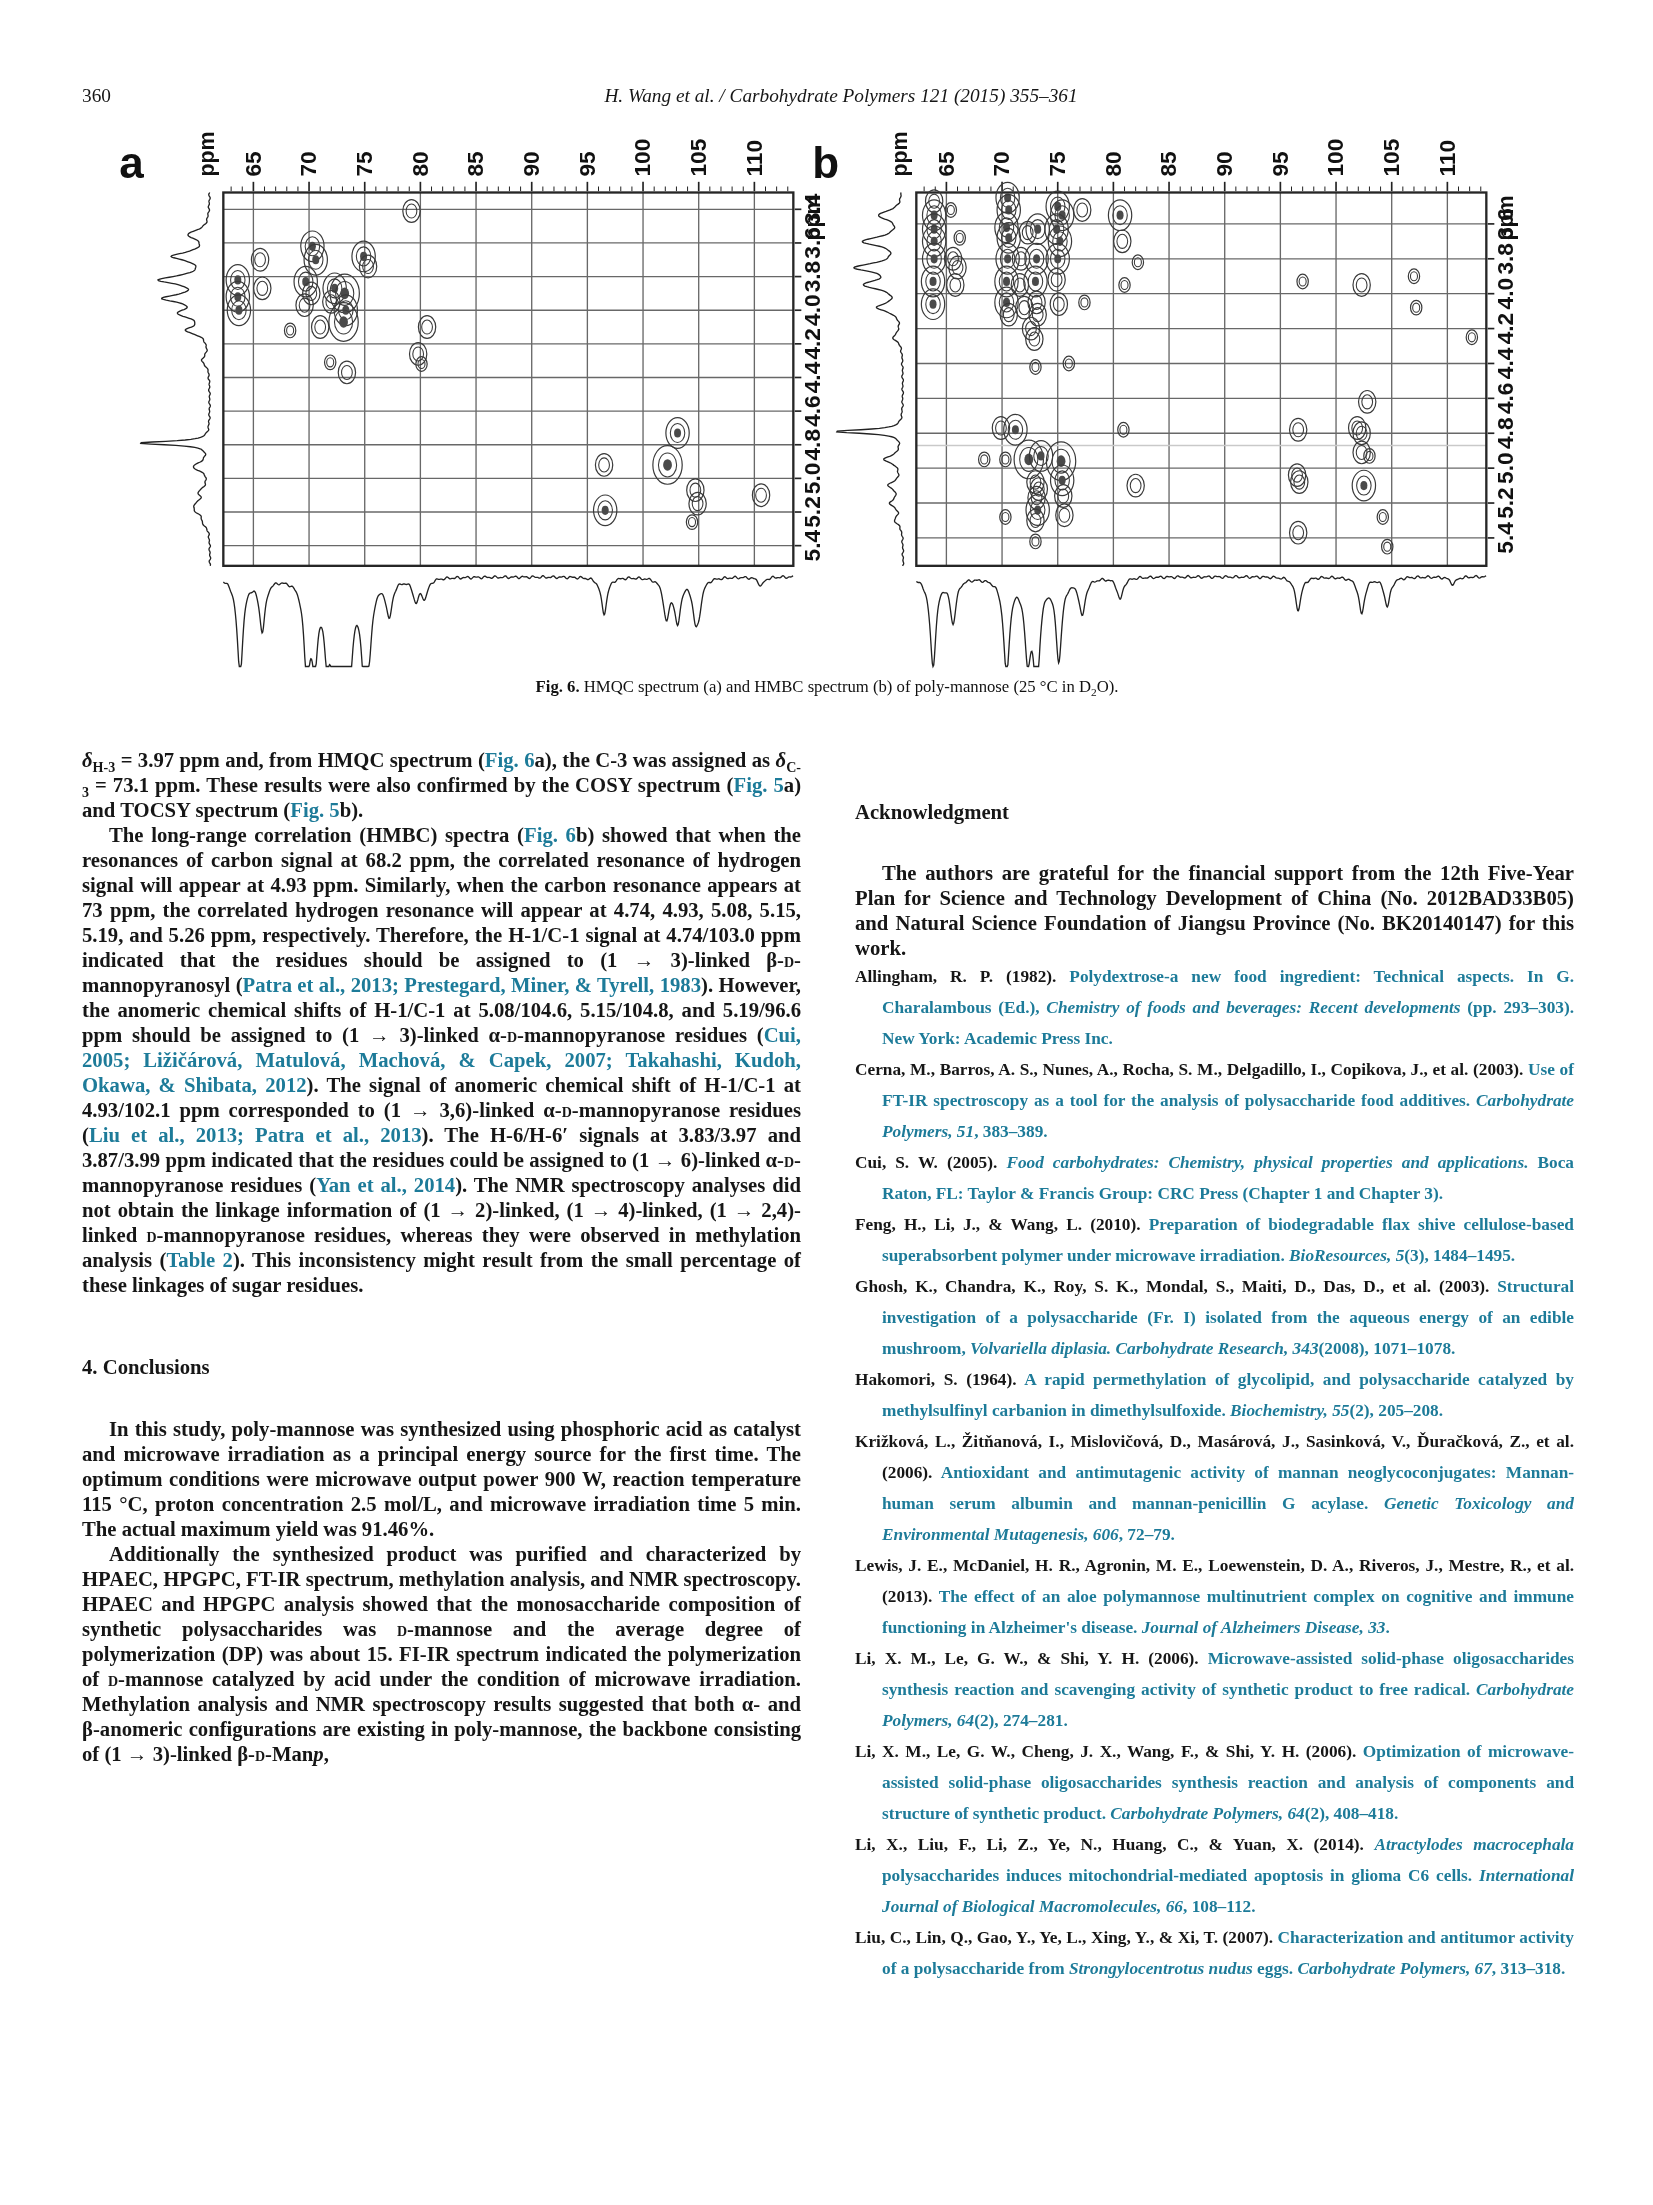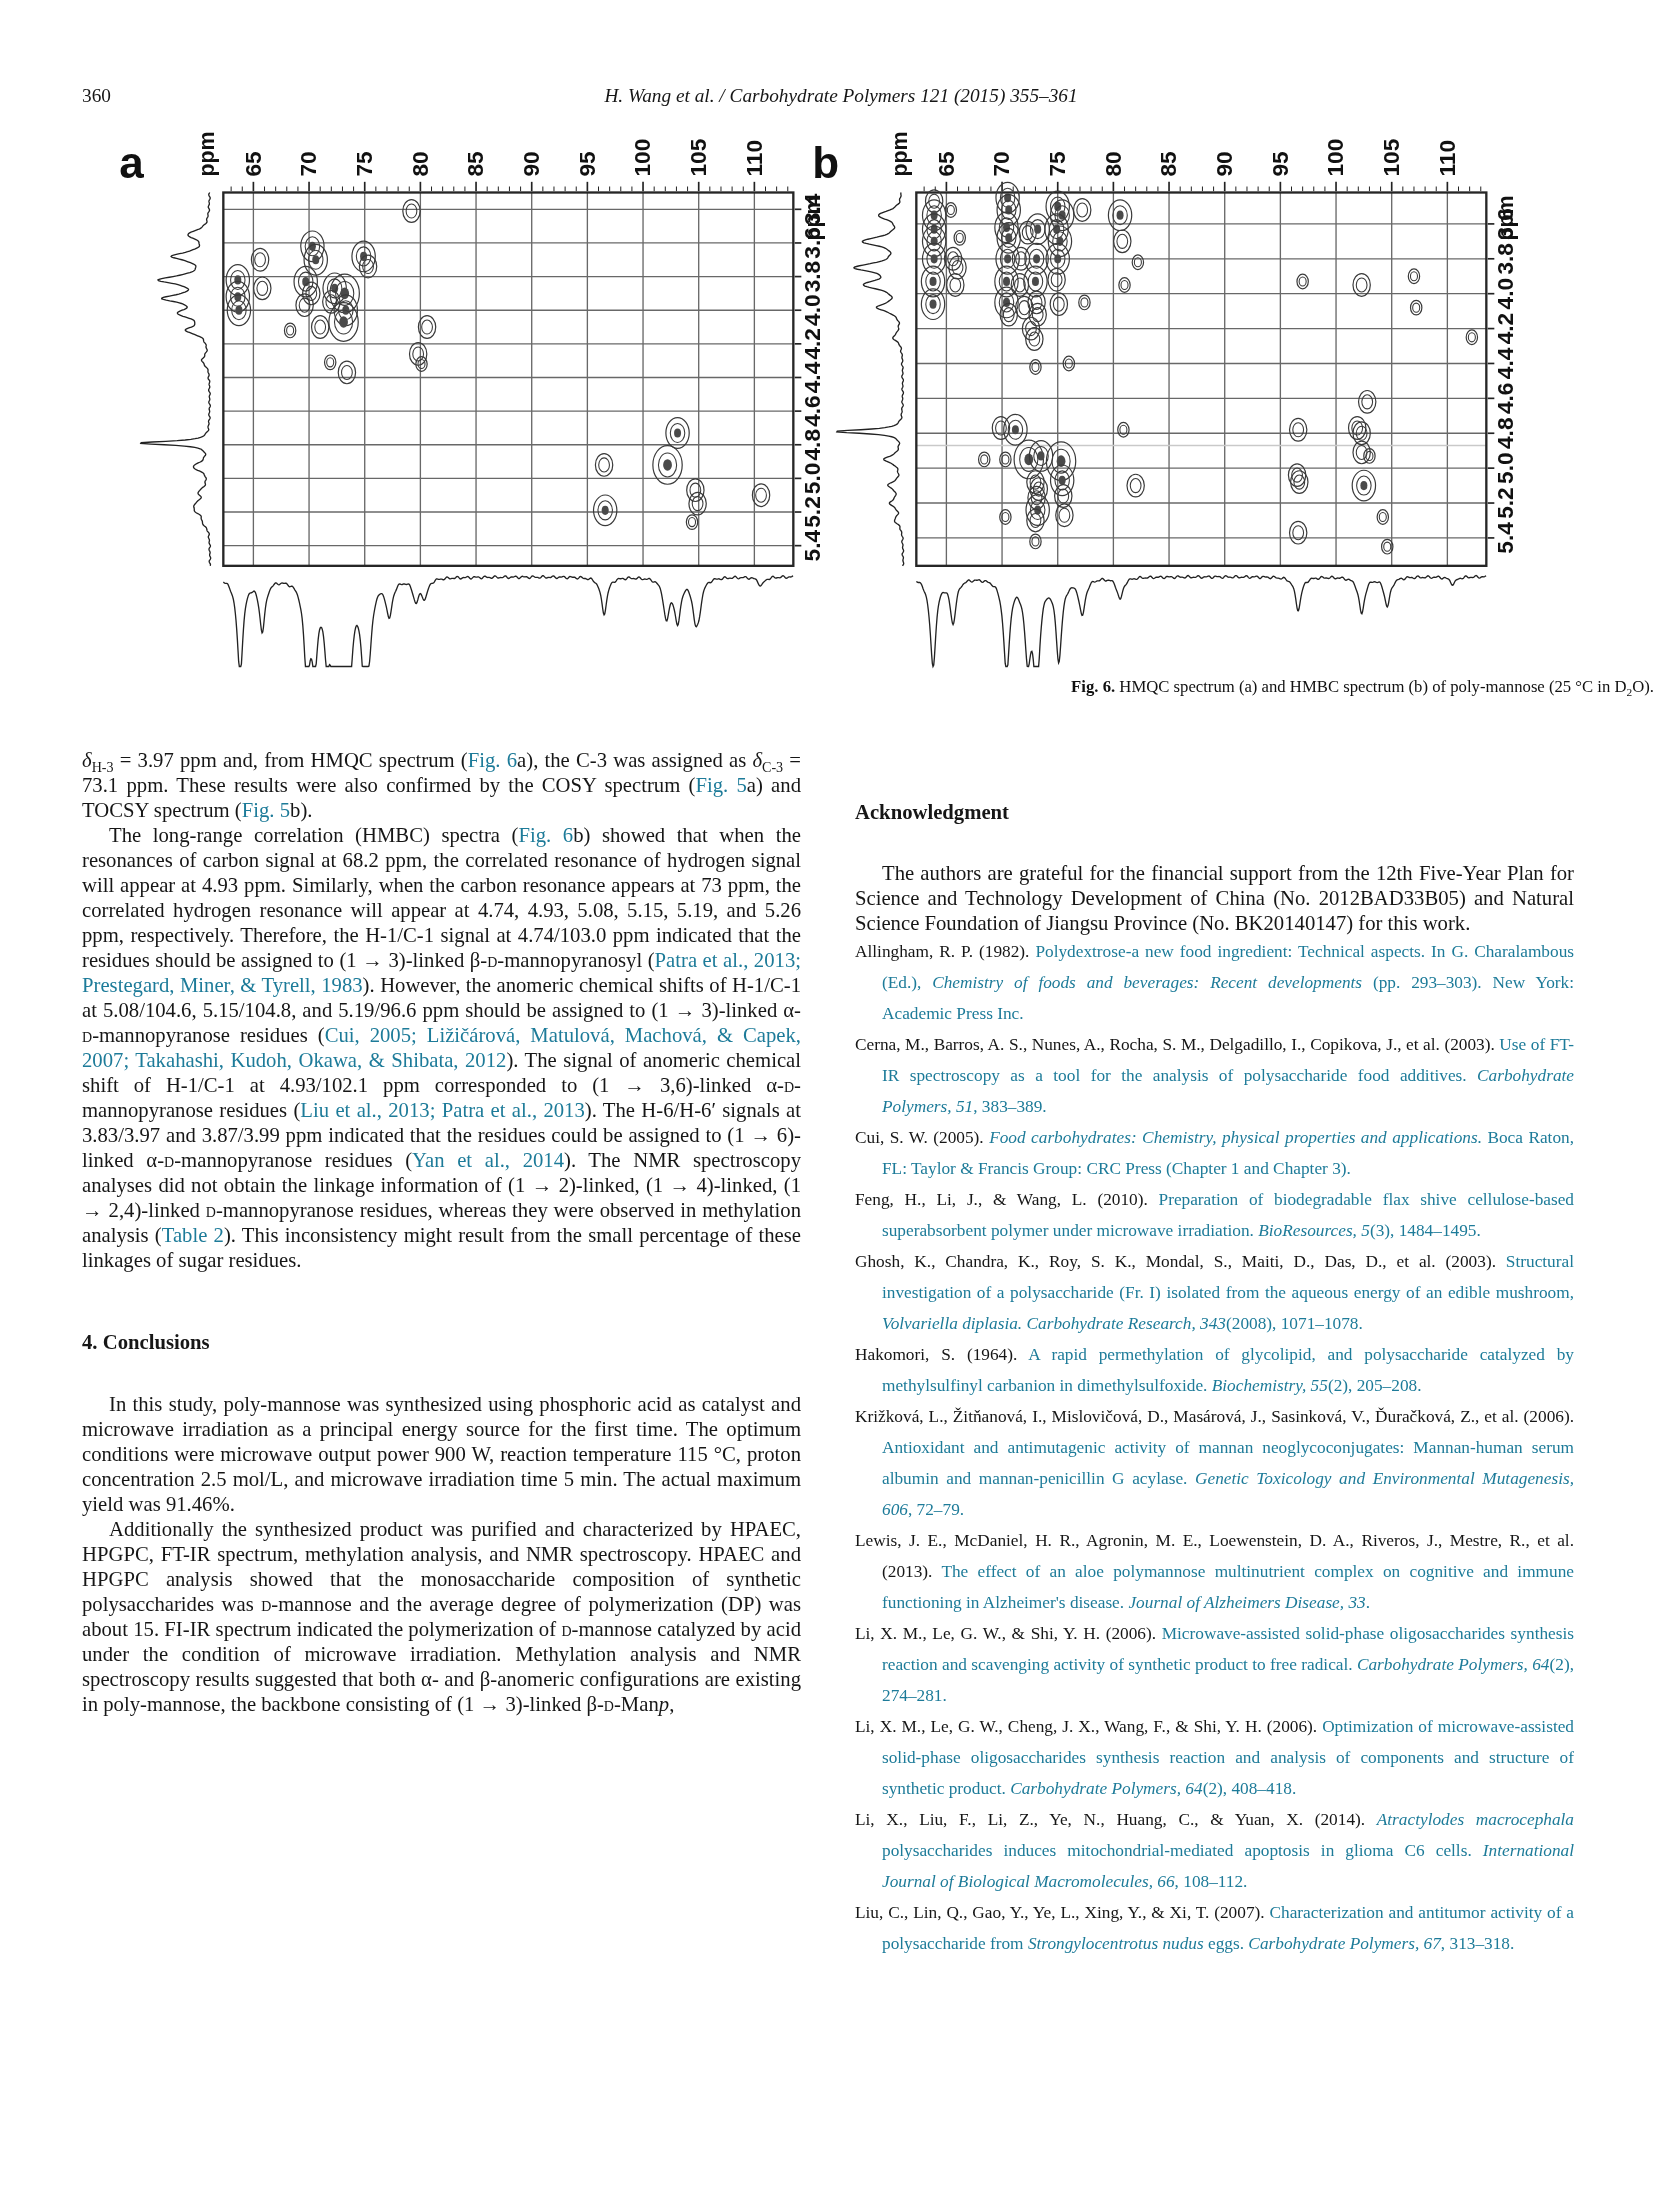--- a/index.html
+++ b/index.html
@@ -7,25 +7,25 @@
   .lnk{color:#1d7b99;}
   .it{font-style:italic;}
   .bd{font-weight:bold;}
   .sc{font-variant:small-caps;}
   sub{font-size:68%;line-height:0;}
   .hdr-num{position:absolute;left:82px;top:85px;font-size:19.3px;}
   .hdr-run{position:absolute;left:0;right:0;top:85px;text-align:center;font-style:italic;font-size:19.3px;padding-left:28px;}
   svg.panel{position:absolute;top:129px;}
   #panel-a{left:110px;}
   #panel-b{left:803px;}
-  .caption{position:absolute;top:677px;left:0;right:0;text-align:right;font-size:16.7px;color:#111;}
+  .caption{position:absolute;top:677px;left:0;right:0;text-align:center;font-size:16.7px;color:#111;}
   .col{position:absolute;top:748px;width:719px;text-align:justify;font-size:20.7px;line-height:25px;}
   .colL{left:82px;}
   .colR{left:855px;}
-  .col p{margin:0;padding:0;}
+  .col p{margin:0;padding:0;font-weight:bold;}
   .col p.ind{text-indent:27px;}
   h3.sect{font-size:20.7px;font-weight:bold;margin:57px 0 37px 0;text-align:left;}
   h3.sect.ack{margin:52px 0 36px 0;}
   h3.sect.refs{margin:52px 0 32px 0;}
   .reflist p.ref{font-size:17.3px;line-height:31px;padding-left:27px;text-indent:-27px;margin:0;text-align:justify;}
 </style>
 </head>
 <body>
 
 <div class="hdr-num">360</div>

